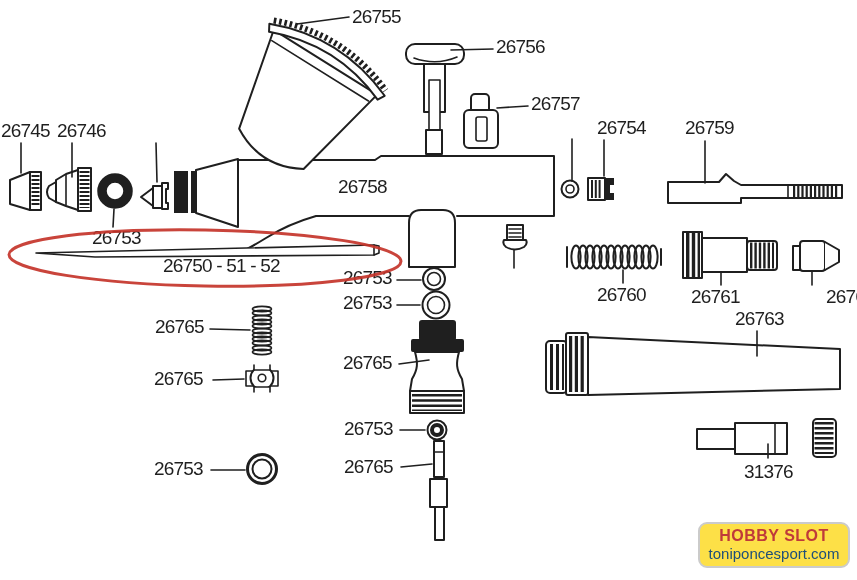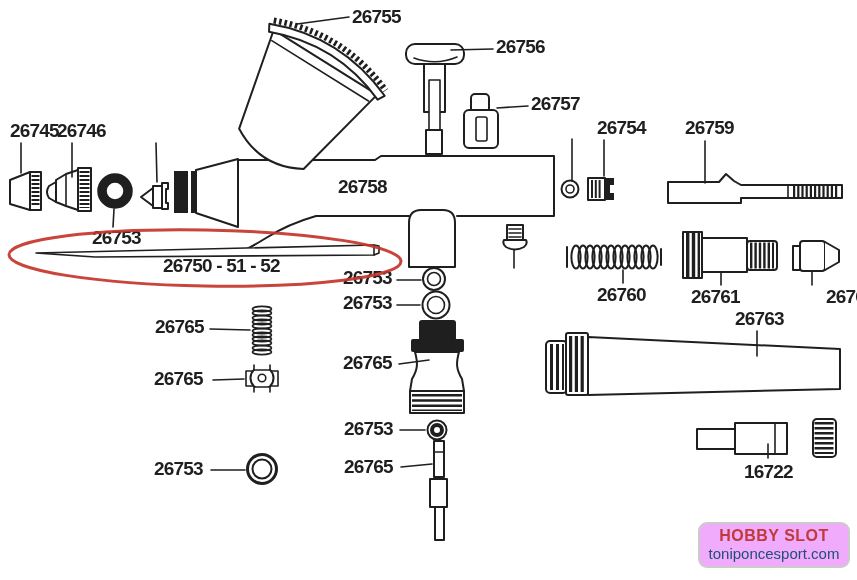--- a/index.html
+++ b/index.html
@@ -2,31 +2,31 @@
 <html style="--ink: #1f1f1f; --highlight-red: #c4342a; --store-red: #bf3a3a; --site-blue: #1e4e79;"><head>
 <meta charset="utf-8">
 <style>
   html,body{margin:0;padding:0;background:#fff;}
   #canvas{position:relative;width:857px;height:580px;background:#fff;overflow:hidden;
           font-family:"Liberation Sans",sans-serif;}
   #art,#overlay{position:absolute;left:0;top:0;}
   #art{z-index:1;}
   .labels{position:absolute;left:0;top:0;width:857px;height:580px;z-index:2;pointer-events:none;}
   #overlay{z-index:3;pointer-events:none;}
-  .plabel{position:absolute;font-size:19px;font-weight:700;letter-spacing:-0.8px;
+  .plabel{position:absolute;font-size:19px;font-weight:400;letter-spacing:-0.8px;
           color:var(--ink,#1f1f1f);white-space:nowrap;line-height:22px;}
   
   .s{fill:none;stroke:var(--ink,#1f1f1f);stroke-width:2;stroke-linecap:round;stroke-linejoin:round;}
   .s15{stroke-width:1.6;}
   .hatch{fill:none;stroke:var(--ink,#1f1f1f);}
   .f{fill:var(--ink,#1f1f1f);stroke:none;}
   .w{fill:#fff;stroke:none;}
   .wf{fill:#fff;}
   .wm{position:absolute;left:698px;top:522px;width:148px;z-index:4;
-      border:2px solid #cbcbcb;border-radius:9px;background:#f0abfc;
+      border:2px solid #cbcbcb;border-radius:9px;background:#fde047;
       text-align:center;padding:3px 0 4px 0;}
   .wm-store{font-size:16px;font-weight:700;letter-spacing:.5px;color:var(--store-red,#bf3a3a);}
   .wm-site{font-size:15px;font-weight:400;color:var(--site-blue,#1e4e79);}
 </style>
 </head>
 <body>
 
 <div id="canvas">
 
   <svg id="art" width="857" height="580" viewBox="0 0 857 580">
@@ -248,40 +248,40 @@
       <line x1="400" y1="430" x2="425" y2="430"></line>
       <line x1="401" y1="467" x2="432" y2="464"></line>
       <line x1="211" y1="470" x2="245" y2="470"></line>
     </g>
   </svg>
 
   <div class="labels">
     <div class="plabel" style="left:352px;top:6px">26755</div>
     <div class="plabel" style="left:496px;top:36px">26756</div>
     <div class="plabel" style="left:531px;top:93px">26757</div>
-    <div class="plabel" style="left:10px;top:120px">26745</div>
+    <div class="plabel" style="left:1px;top:120px">26745</div>
     <div class="plabel" style="left:57px;top:120px">26746</div>
     <div class="plabel" style="left:597px;top:117px">26754</div>
     <div class="plabel" style="left:685px;top:117px">26759</div>
     <div class="plabel" style="left:338px;top:176px">26758</div>
     <div class="plabel" style="left:92px;top:227px">26753</div>
     <div class="plabel" style="left:163px;top:255px">26750 - 51 - 52</div>
     <div class="plabel" style="left:343px;top:267px">26753</div>
     <div class="plabel" style="left:343px;top:292px">26753</div>
     <div class="plabel" style="left:597px;top:284px">26760</div>
     <div class="plabel" style="left:691px;top:286px">26761</div>
     <div class="plabel" style="left:826px;top:286px">26762</div>
     <div class="plabel" style="left:735px;top:308px">26763</div>
     <div class="plabel" style="left:155px;top:316px">26765</div>
     <div class="plabel" style="left:343px;top:352px">26765</div>
     <div class="plabel" style="left:154px;top:368px">26765</div>
     <div class="plabel" style="left:344px;top:418px">26753</div>
     <div class="plabel" style="left:154px;top:458px">26753</div>
     <div class="plabel" style="left:344px;top:456px">26765</div>
-    <div class="plabel" style="left:744px;top:461px">16722</div>
+    <div class="plabel" style="left:744px;top:461px">31376</div>
   </div>
 
   <svg id="overlay" width="857" height="580" viewBox="0 0 857 580">
     <ellipse cx="205" cy="258" rx="196" ry="28" transform="rotate(1 205 258)" style="fill:none;stroke:var(--highlight-red,#c4342a);stroke-width:3;opacity:.92"></ellipse>
   </svg>
 
   <div class="wm">
     <div class="wm-store">HOBBY SLOT</div>
     <div class="wm-site">toniponcesport.com</div>
   </div>

